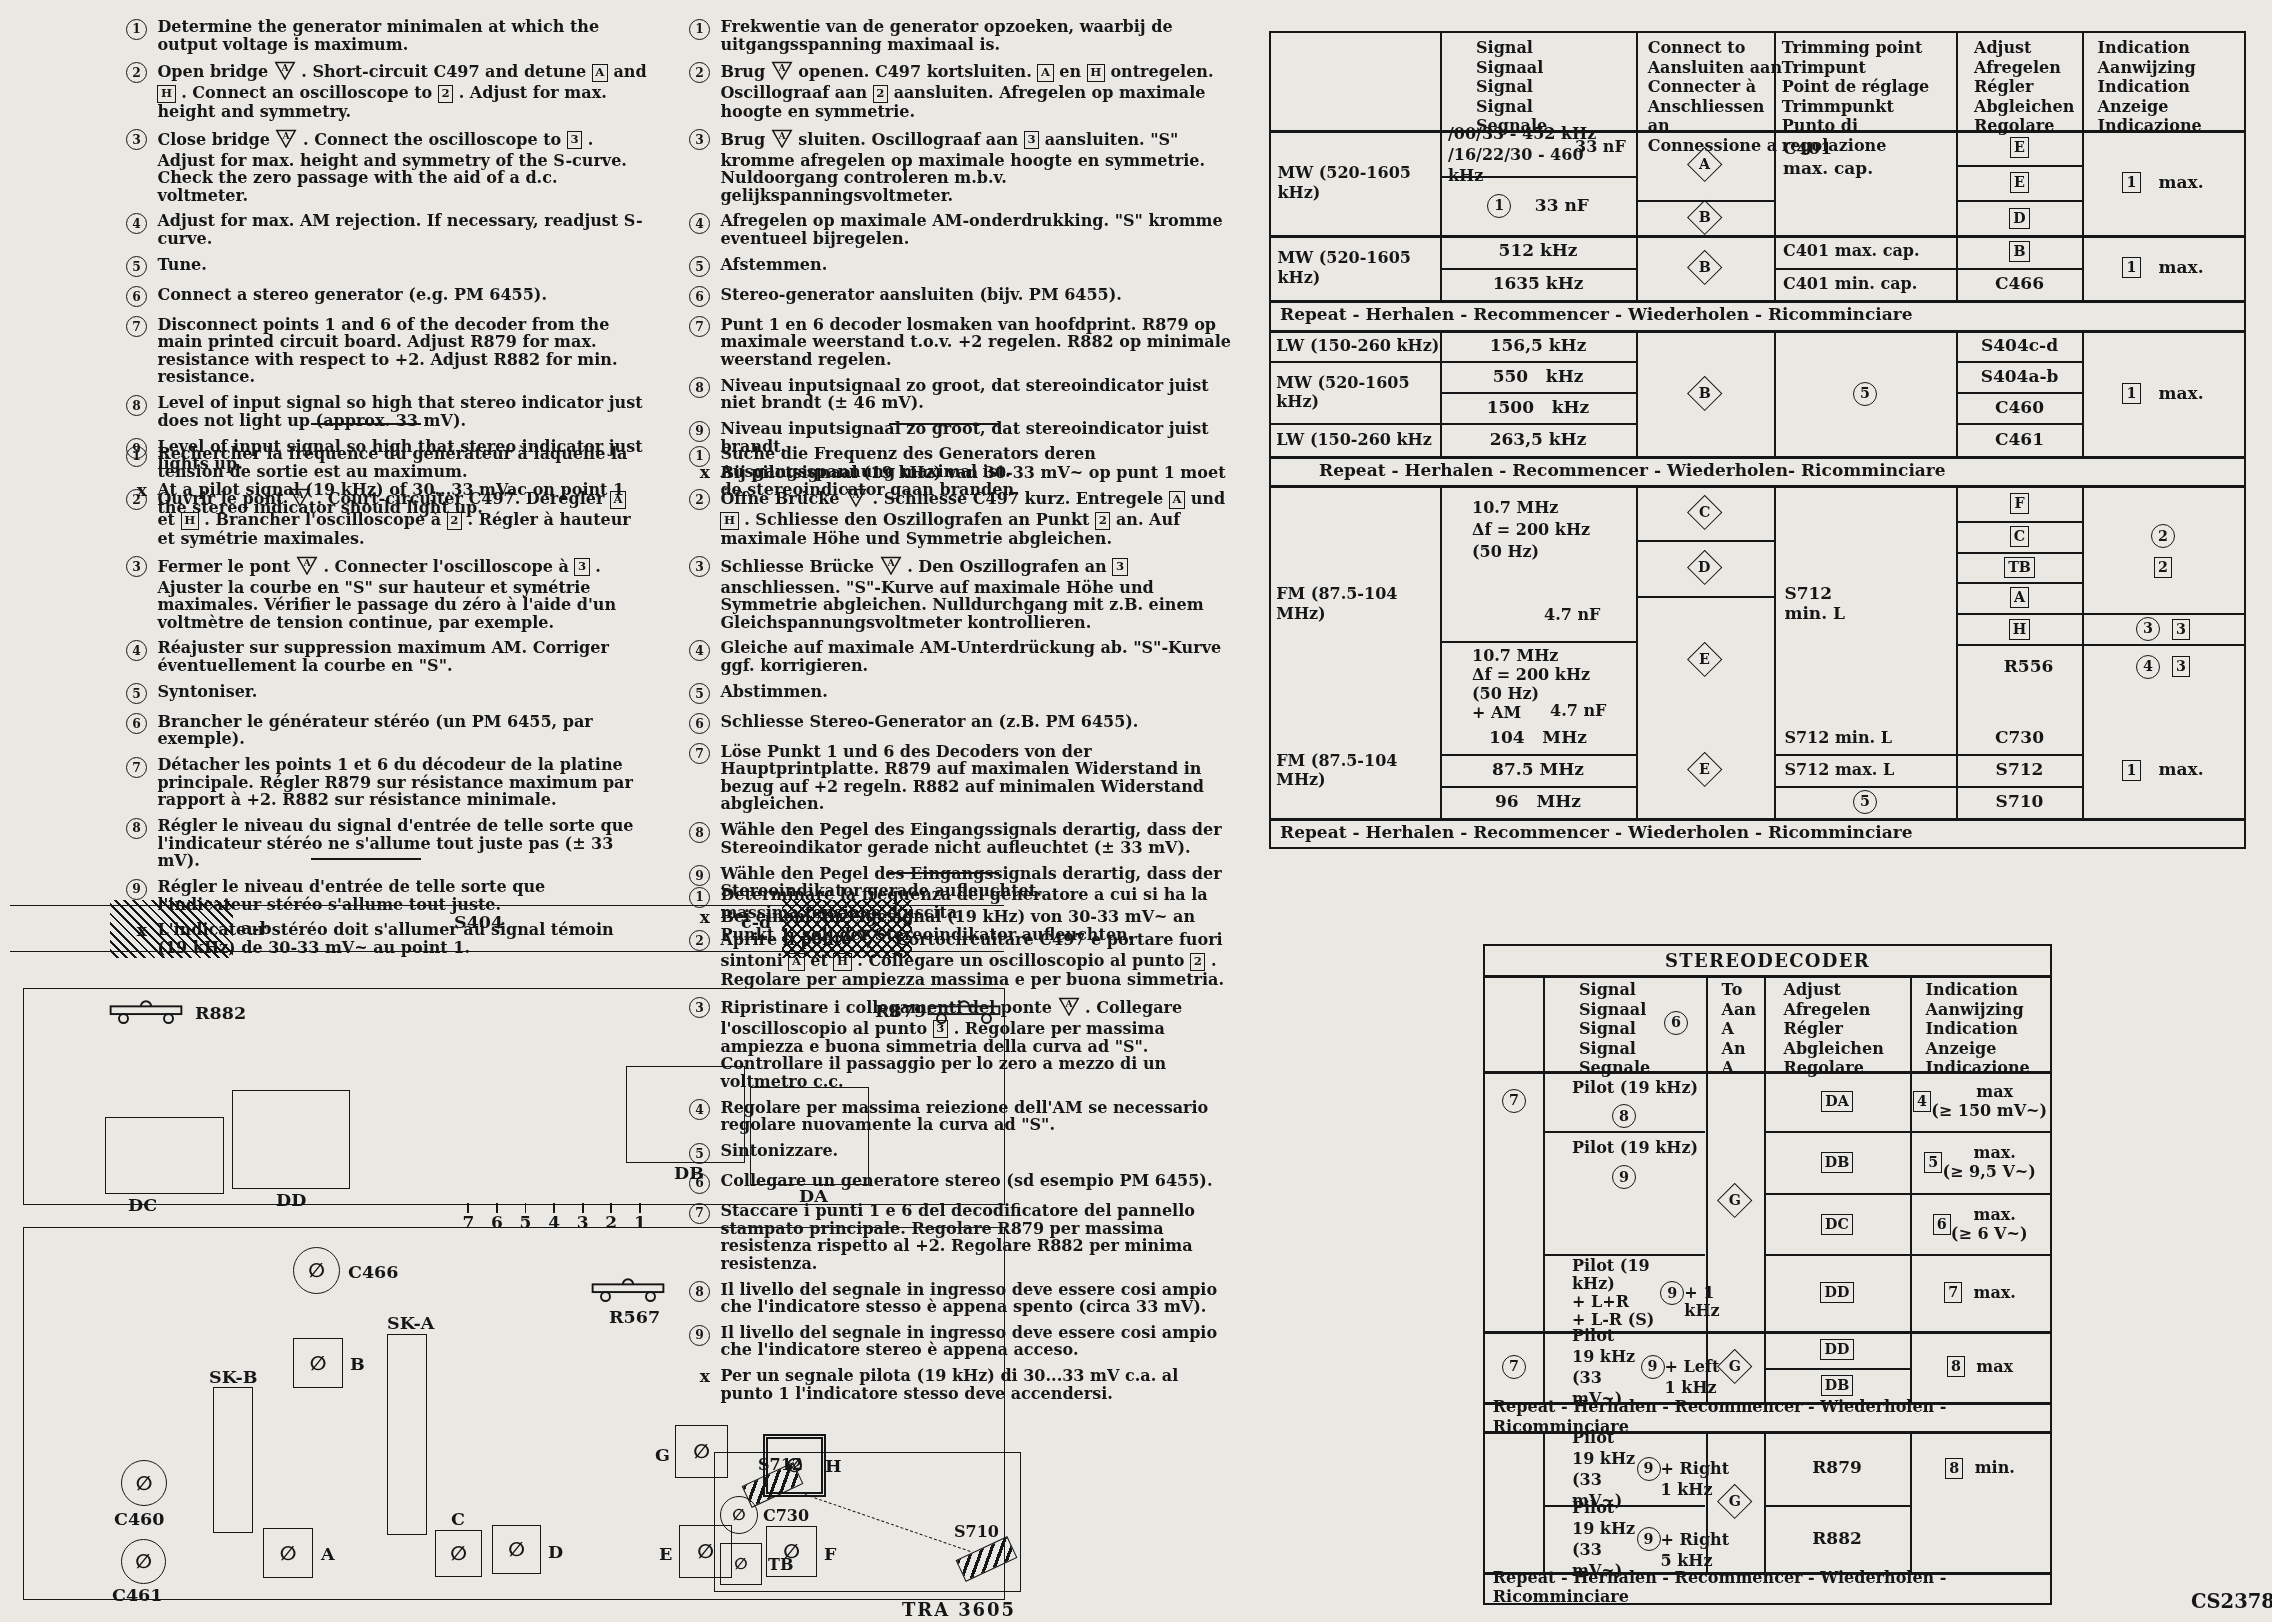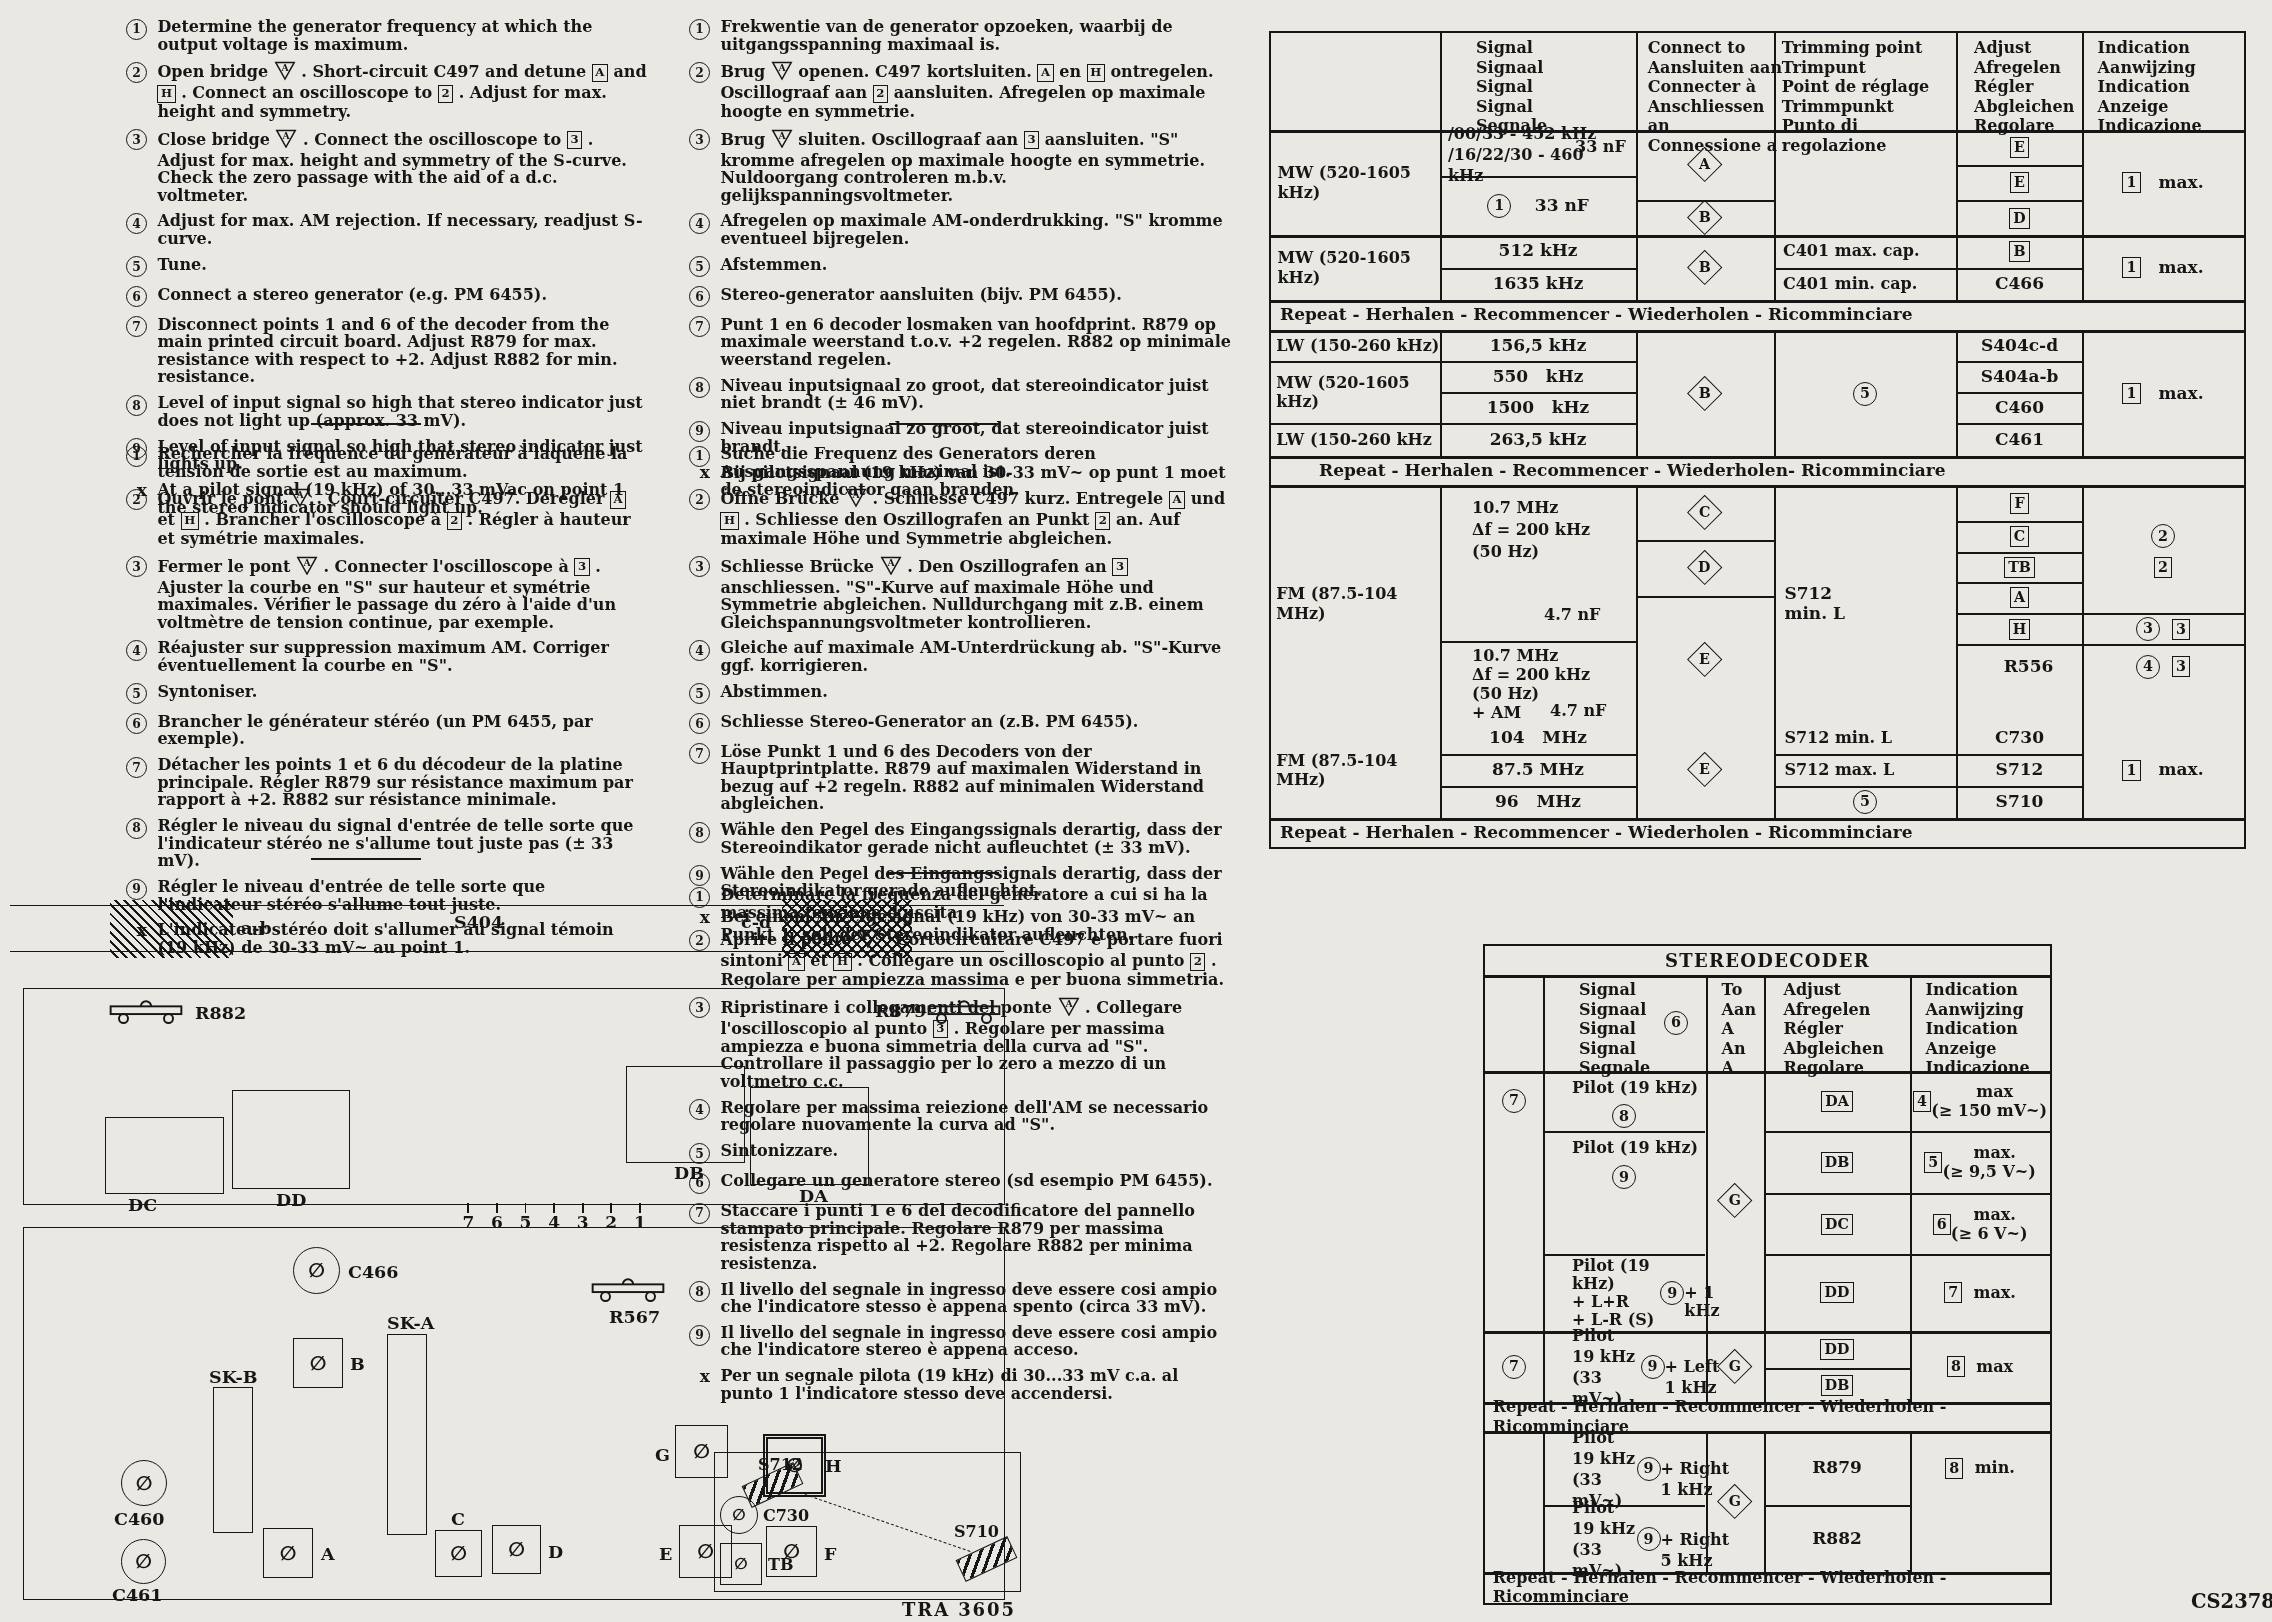--- a/index.html
+++ b/index.html
@@ -58,21 +58,21 @@
 </head>
 <body>
 
 <div id="page">
 
   <div class="instr" style="left:120px;top:18px;width:529px;">
       <div class="item">
         <span class="mark">
           <span class="circ">1</span>
         </span>
-        <span class="txt">Determine the generator frequency at which the output voltage is maximum.</span>
+        <span class="txt">Determine the generator minimalen at which the output voltage is maximum.</span>
       </div>
       <div class="item">
         <span class="mark">
           <span class="circ">2</span>
         </span>
         <span class="txt">Open bridge <span class="tri"><svg viewBox="0 0 44 40" style="font-size:25px">
               <polygon points="3,3 41,3 22,37"></polygon>
               <text x="22" y="21" text-anchor="middle">A</text>
             </svg></span> . Short-circuit C497 and detune <span class="box">A</span> and <span class="box">H</span> . Connect an oscilloscope to <span class="box">2</span> . Adjust for max. height and symmetry.</span>
       </div>
@@ -617,20 +617,22 @@
 Anzeige
 Indicazione</div>
 
     <div class="tc tl f25" style="left:0;top:97px;width:169px;height:105px;padding-left:6.5px;">MW (520-1605 kHz)</div>
     <div class="tc tl" style="left:177px;top:100px;width:162px;height:43px;font-size:16px;line-height:21px;">/00/33 - 452 kHz
 /16/22/30 - 460 kHz</div>
     <div class="tc tl f25" style="left:304px;top:103px;width:58px;height:22px;">33 nF</div>
     <div class="tc" style="left:169px;top:143px;width:196px;height:60px;"><span class="circ">1</span>&nbsp;&nbsp;&nbsp;&nbsp;33 nF</div>
     <div class="tc" style="left:365px;top:97px;width:138px;height:69px;"><span class="dia"><i>A</i></span></div>
     <div class="tc" style="left:365px;top:167px;width:138px;height:36px;"><span class="dia"><i>B</i></span></div>
+    <div class="tc tl tt" style="left:503px;top:97px;width:182px;height:105px;padding-left:9px;padding-top:9px;">C401
+max. cap.</div>
     <div class="tc" style="left:685px;top:97px;width:127px;height:35px;"><span class="box">E</span></div>
     <div class="tc" style="left:685px;top:132px;width:127px;height:34px;"><span class="box">E</span></div>
     <div class="tc" style="left:685px;top:167px;width:127px;height:36px;"><span class="box">D</span></div>
     <div class="tc" style="left:811px;top:97px;width:162px;height:105px;"><span class="box">1</span>&nbsp;&nbsp;&nbsp;max.</div>
 
     <div class="tc tl f25" style="left:0;top:202px;width:169px;height:65px;padding-left:6.5px;">MW (520-1605 kHz)</div>
     <div class="tc" style="left:169px;top:202px;width:196px;height:32px;">512 kHz</div>
     <div class="tc" style="left:169px;top:235px;width:196px;height:32px;">1635 kHz</div>
     <div class="tc" style="left:365px;top:202px;width:138px;height:65px;"><span class="dia"><i>B</i></span></div>
     <div class="tc tl f25" style="left:503px;top:202px;width:182px;height:32px;padding-left:9px;">C401 max. cap.</div>

